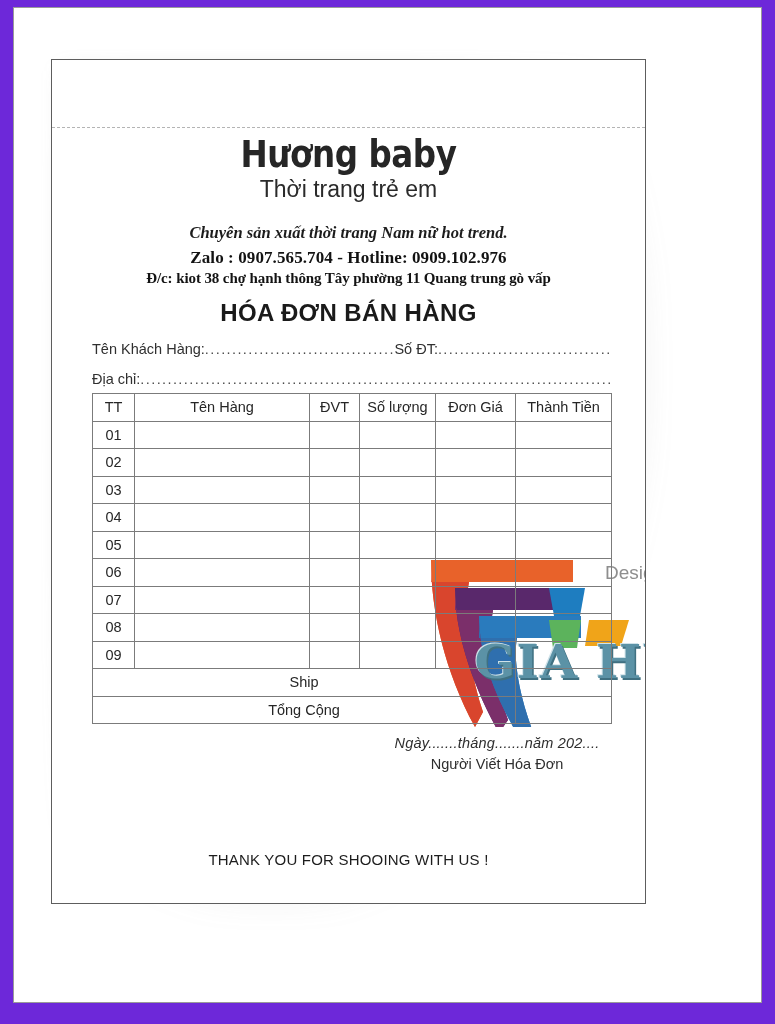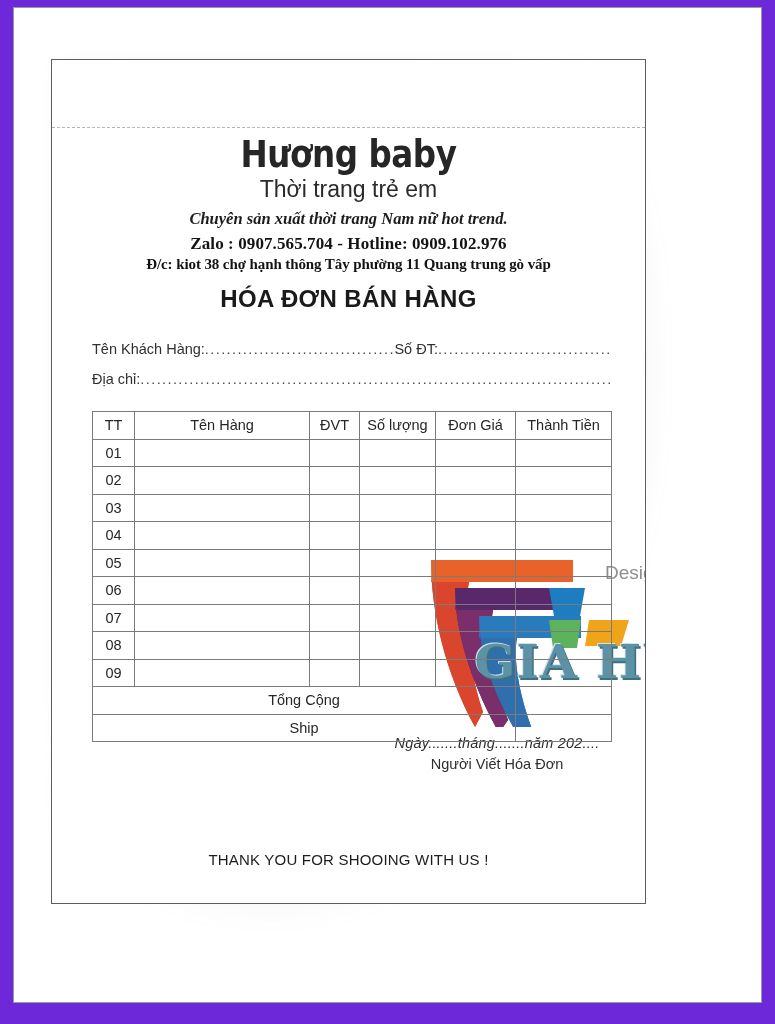--- a/index.html
+++ b/index.html
@@ -90,21 +90,21 @@
     color: #2a2a2a;
     line-height: 1.2;
     margin-top: 1px;
   }
   .shop-slogan {
     font-family: "Liberation Serif", serif;
     font-weight: 700;
     font-style: italic;
     font-size: 16.5px;
     color: #1c1c1c;
-    margin-top: 6px;
+    margin-top: 20px;
   }
   .shop-contact {
     font-family: "Liberation Serif", serif;
     font-weight: 700;
     font-size: 17px;
     color: #131313;
     margin-top: 5px;
     letter-spacing: 0.1px;
   }
   .shop-address {
@@ -150,21 +150,20 @@
     color: #4a4a4a;
     min-width: 10px;
   }
 
   
   .tbl-wrap {
     position: absolute;
     left: 40px;
     top: 333px;
     width: 519px;
-    margin-top: 18px;
   }
   table.inv {
     border-collapse: collapse;
     width: 519px;
     table-layout: fixed;
     font-family: "Liberation Sans", sans-serif;
     color: #262626;
     position: relative;
     z-index: 3;
   }
@@ -400,25 +399,25 @@
           </tr>
           <tr>
             <td class="tt-cell">09</td>
             <td></td>
             <td></td>
             <td></td>
             <td></td>
             <td></td>
           </tr>
           <tr>
+            <td class="total-label" colspan="5">Ship</td>
+            <td></td>
+          </tr>
+          <tr>
             <td class="total-label" colspan="5">Tổng Cộng</td>
-            <td></td>
-          </tr>
-          <tr>
-            <td class="total-label" colspan="5">Ship</td>
             <td></td>
           </tr>
         </tbody>
       </table>
     </div>
 
     <div class="sign-block">
       <div class="sign-date">Ngày.......tháng.......năm 202....</div>
       <div class="sign-who">Người Viết Hóa Đơn</div>
     </div>

